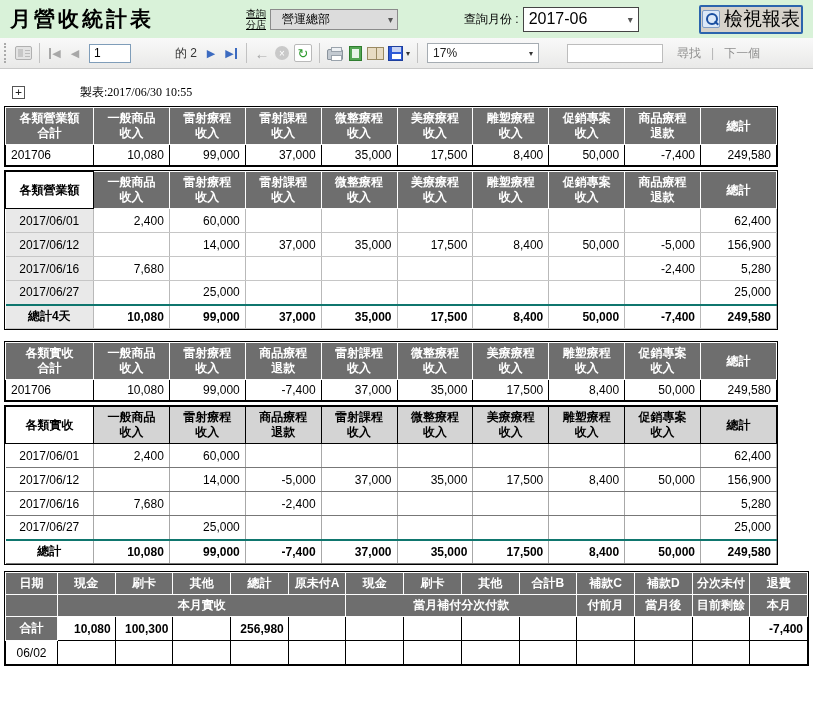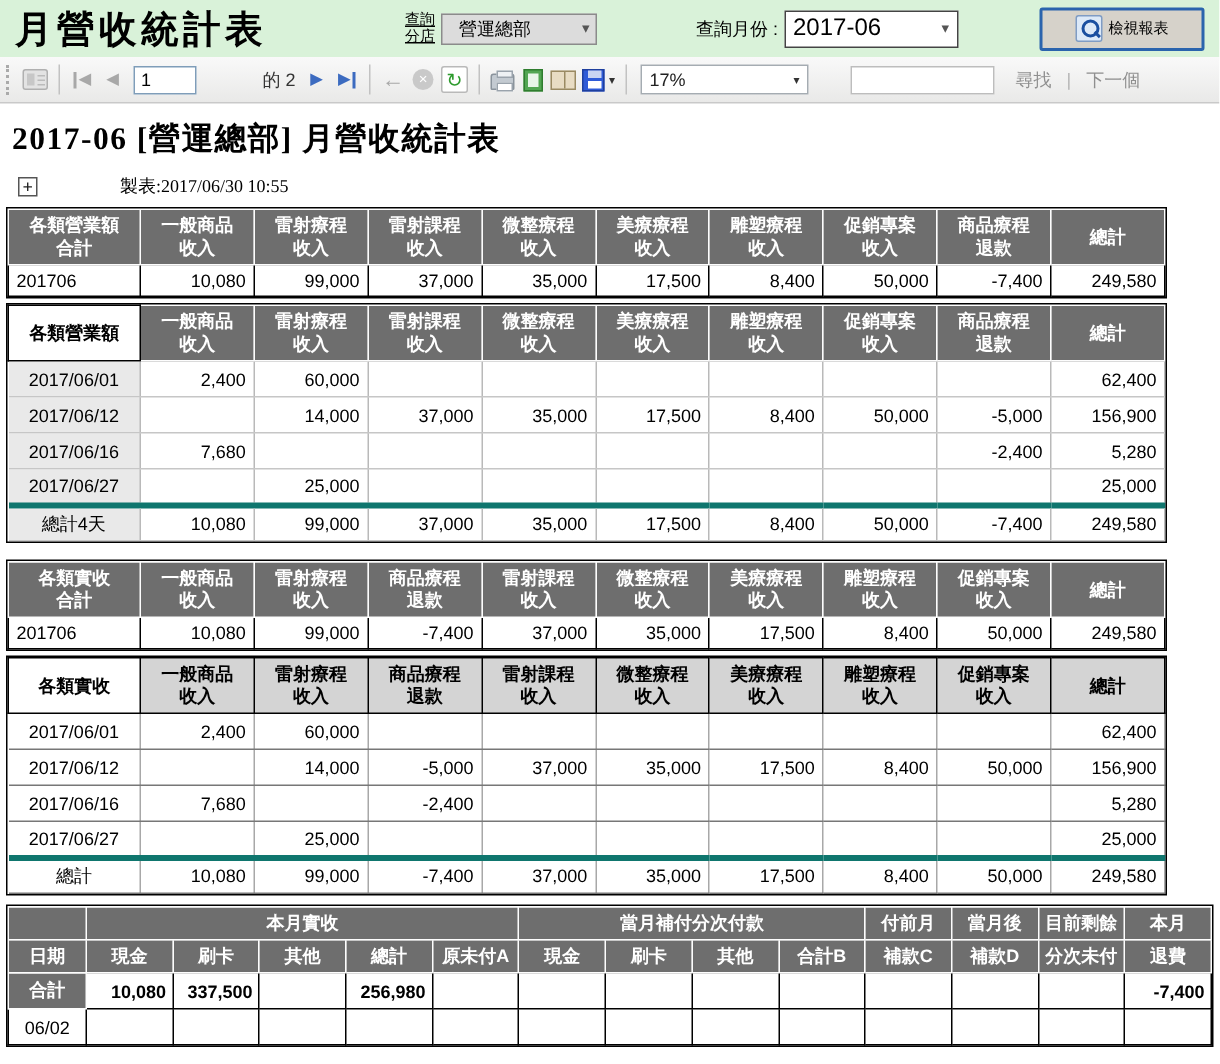--- a/index.html
+++ b/index.html
@@ -9,43 +9,43 @@
     font-family:"Liberation Sans", sans-serif;
     background:#ffffff; color:#000;
   }
   
   .app-header {
     height:38px; background:#d9f2d9;
     display:flex; align-items:center; padding:0 6px;
   }
   .app-title {
     font-family:"Liberation Serif", serif; font-weight:bold;
-    font-size:25px; letter-spacing:3px; margin-left:4px;
+    font-size:21px; letter-spacing:3px; margin-left:4px;
   }
   .branch-label {
     margin-left:92px; font-size:10px; line-height:11px;
     white-space:pre-line; text-align:left;text-decoration:underline;
   }
   .combo {
     display:flex; align-items:center; justify-content:space-between;
     border:1px solid #8b8b8b; background:#dcdcdc;
     height:21px; padding:0 4px; font-size:12px;
   }
   .combo .chev { color:#555; font-size:10px; margin-left:6px; }
-  .branch-combo { width:104px; margin-left:4px;padding-left:11px; }
+  .branch-combo { width:128px; margin-left:4px;padding-left:11px; }
   .month-label { margin-left:66px; font-size:12px; }
   .month-combo {
     width:116px; height:25px; background:#fff; border:1px solid #444;
     font-size:16px; margin-left:4px; padding:0 5px;
   }
   .view-btn {
     margin-left:auto; margin-right:4px;
     display:flex; align-items:center; gap:4px;
     border:2px solid #2b64ad; background:#d6d2ca;
-    height:29px; padding:0 22px; font-size:10px; border-radius:2px;
+    height:29px; padding:0 1px; font-size:19px; border-radius:2px;
   }
   .mag-icon { position:relative; width:18px; height:18px; background:#dce9f8; border:1px solid #7f9cc4; border-radius:2px; }
   .mag-icon::before {
     content:""; position:absolute; left:3px; top:2px; width:8px; height:8px;
     border:2px solid #1a4fa0; border-radius:50%;
   }
   .mag-icon::after {
     content:""; position:absolute; left:11px; top:11px; width:5px; height:2px;
     background:#1a4fa0; transform:rotate(45deg);
   }
@@ -114,21 +114,21 @@
   th.corner-light { background:#fff !important; color:#000 !important; border:1px solid #000 !important; }
   
   .t-sum td { border:1px solid #000; height:21px; }
   .t-sum td.lbl { text-align:left;margin-left:16px; }
   
   .t-daily { margin-top:5px; }
   .t-daily td { border-right:1px solid #b9b9b9; border-bottom:1px solid #c6c6c6; height:24px; }
   .t-daily td.lbl { text-align:center; font-weight:normal; }
   .t-sales-daily td.lbl { background:#e9e9e9; }
   .t-recv-daily td { border-right:1px solid #a8a8a8; border-bottom:1px solid #777; }
-  .t-daily tr.total-row td { font-weight:normal; border-top:4px solid #0f766e; }
+  .t-daily tr.total-row td { font-weight:bold; border-top:2px solid #0f766e; }
   
   .t-pay { width:803px; outline:1px solid #000; margin-top:8px; }
   .t-pay th { background:#6e6e6e; color:#fff; border:1px solid #fdfdfd;
               font-weight:bold; font-size:12px; padding:2px 1px; height:20px; }
   .t-pay td { border:1px solid #000; font-size:12px; padding:2px 4px;
               text-align:right; height:24px; white-space:nowrap; overflow:hidden; }
   .t-pay td.lbl { text-align:center; }
   .t-pay tr.total-row td { font-weight:bold; }
   .t-pay tr.total-row td.lbl { background:#6e6e6e; color:#fff; border:1px solid #fdfdfd; }
   .gap { height:13px; }
@@ -204,21 +204,20 @@
     <span>17%</span>
     <span class="dd-arrow">▾</span>
   </div>
   <input class="find-input" style="">
   <span class="find-link">尋找</span>
   <span class="link-sep">|</span>
   <span class="next-link">下一個</span>
 </div>
 
 <div class="report">
-  <div class="report-title">2017-06 [營運總部] 月營收統計表</div>
   <div class="meta-row">
     <div class="expand-box">+</div>
     <div class="meta-text">製表:2017/06/30 10:55</div>
   </div>
 
   <table class="rpt t-sum">
     <colgroup>
         <col style="width:88px">
         <col>
         <col>
@@ -532,51 +531,51 @@
         <col>
         <col>
         <col>
         <col>
         <col>
         <col>
         <col>
         <col>
       </colgroup>
     <thead>
-      <tr>
-        <th></th>
-        <th colspan="5">本月實收</th>
-        <th colspan="4">當月補付分次付款</th>
-        <th>付前月</th>
-        <th>當月後</th>
-        <th>目前剩餘</th>
-        <th>本月</th>
-      </tr>
       <tr>
         <th>日期</th>
         <th>現金</th>
         <th>刷卡</th>
         <th>其他</th>
         <th>總計</th>
         <th>原未付A</th>
         <th>現金</th>
         <th>刷卡</th>
         <th>其他</th>
         <th>合計B</th>
         <th>補款C</th>
         <th>補款D</th>
         <th>分次未付</th>
         <th>退費</th>
       </tr>
+      <tr>
+        <th></th>
+        <th colspan="5">本月實收</th>
+        <th colspan="4">當月補付分次付款</th>
+        <th>付前月</th>
+        <th>當月後</th>
+        <th>目前剩餘</th>
+        <th>本月</th>
+      </tr>
     </thead>
     <tbody>
         <tr class="total-row">
           <td class="lbl">合計</td>
           <td class="num">10,080</td>
-          <td class="num">337,500</td>
+          <td class="num">100,300</td>
           <td class="num"></td>
           <td class="num">256,980</td>
           <td class="num"></td>
           <td class="num"></td>
           <td class="num"></td>
           <td class="num"></td>
           <td class="num"></td>
           <td class="num"></td>
           <td class="num"></td>
           <td class="num"></td>

